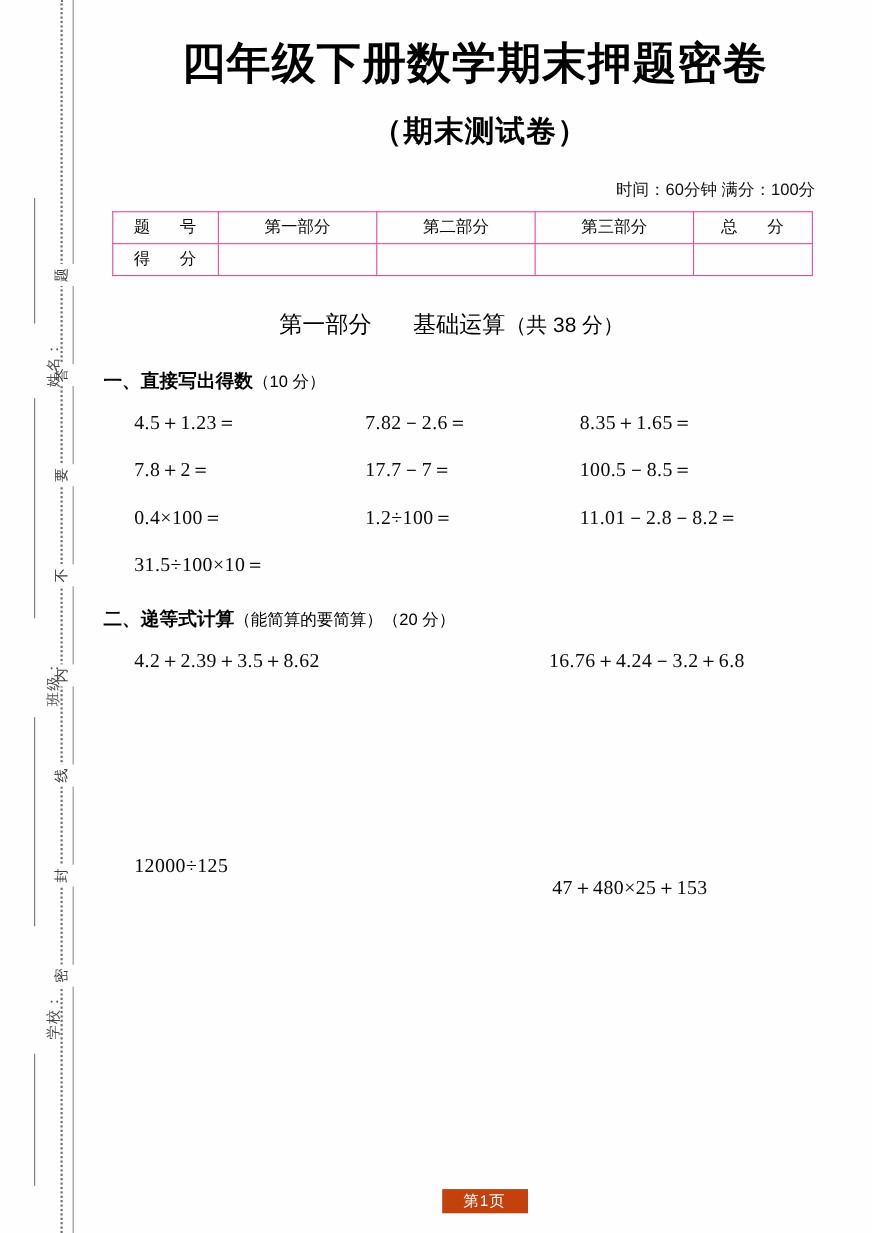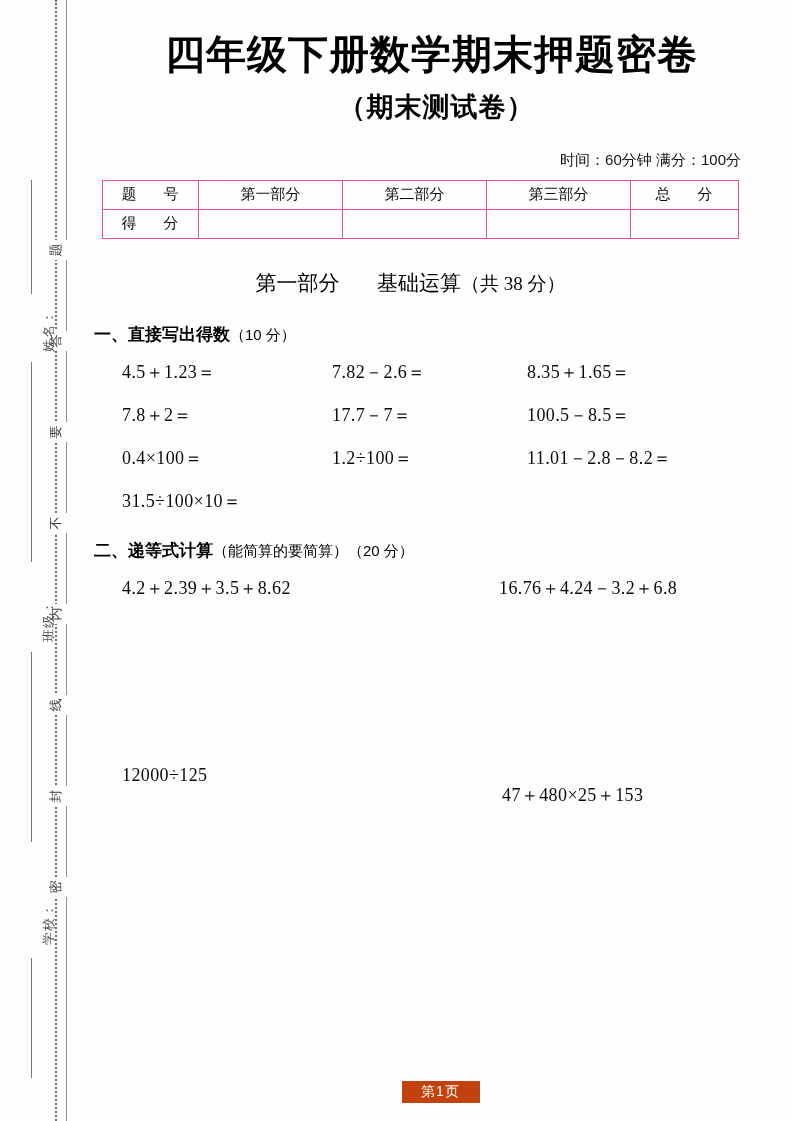--- a/index.html
+++ b/index.html
@@ -84,30 +84,30 @@
     position: absolute;
     left: 88px;
     top: 0;
     width: 705px;
     height: 1121px;
   }
 
   .doc-title {
     margin: 36px 0 0 0;
     text-align: center;
-    font-family: Liberation Mono, monospace;
+    font-family: Liberation Serif, serif;
     font-weight: bold;
     font-size: 40px;
     letter-spacing: 1px;
     color: #000;
     line-height: 1.12;
     padding-right: 18px;
   }
   .doc-subtitle {
-    margin: 8px 0 0 0;
+    margin: 20px 0 0 0;
     text-align: center;
     font-family: "Liberation Sans", "DejaVu Sans", sans-serif;
     font-weight: bold;
     font-size: 27px;
     letter-spacing: 1px;
     color: #000;
     padding-right: 8px;
   }
   .meta-line {
     margin: 26px 52px 0 0;
@@ -150,21 +150,21 @@
   .part-heading {
     margin: 30px 0 0 0;
     text-align: center;
     font-family: "Liberation Sans", "DejaVu Sans", sans-serif;
     font-size: 21px;
     font-weight: normal;
     color: #000;
     padding-right: 60px;
   }
   .part-heading .gap { display: inline-block; width: 26px; }
-  .part-heading .pts { font-family: Liberation Serif, serif; font-size: 19px; }
+  .part-heading .pts { font-family: Liberation Sans, sans-serif; font-size: 19px; }
 
   .q-heading {
     margin: 26px 0 0 6px;
     font-family: "Liberation Sans", "DejaVu Sans", sans-serif;
     font-weight: bold;
     font-size: 17px;
     color: #000;
   }
   .q-heading .sub {
     font-weight: normal;

